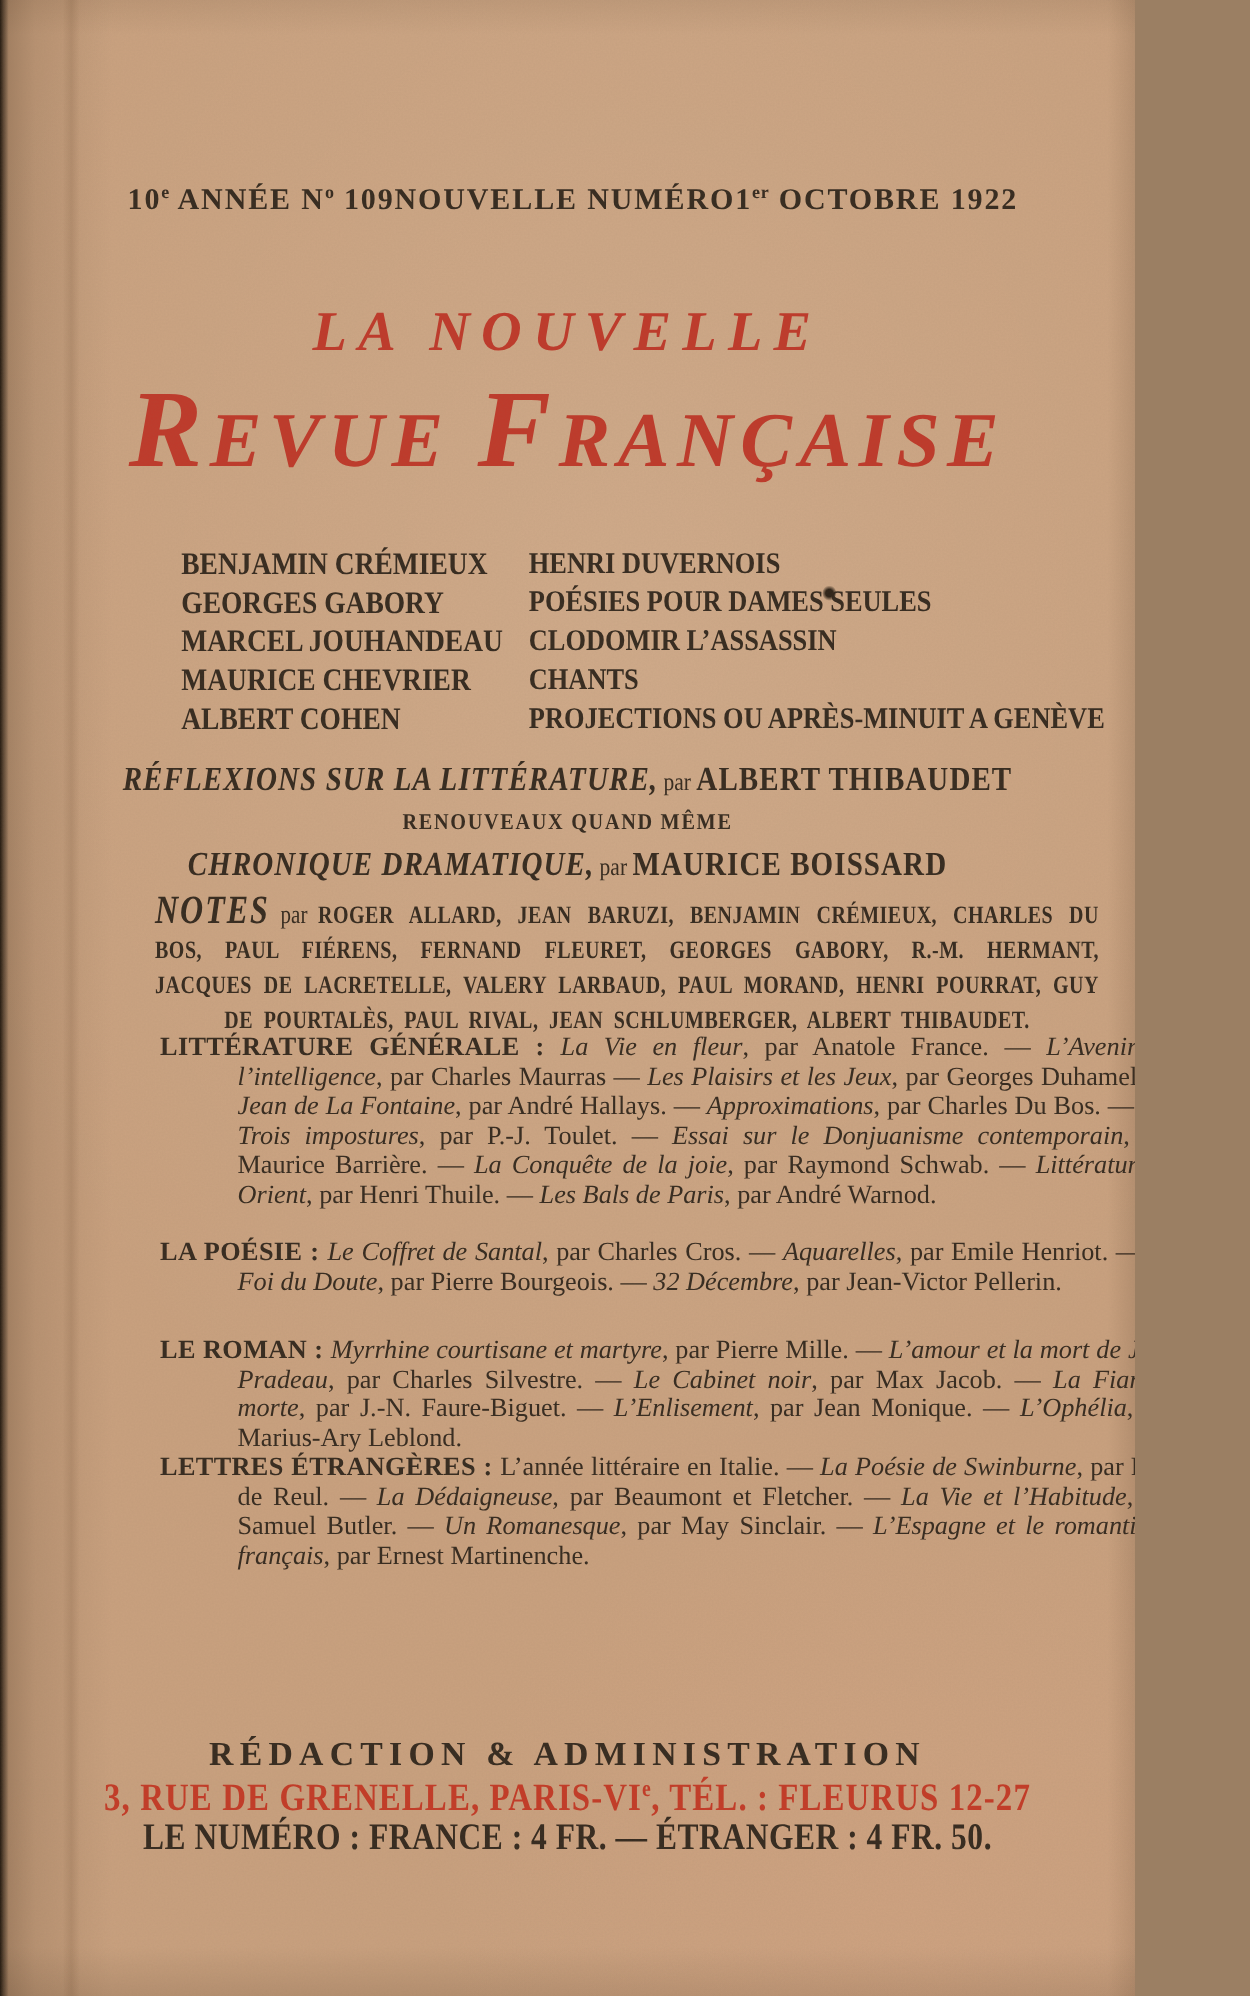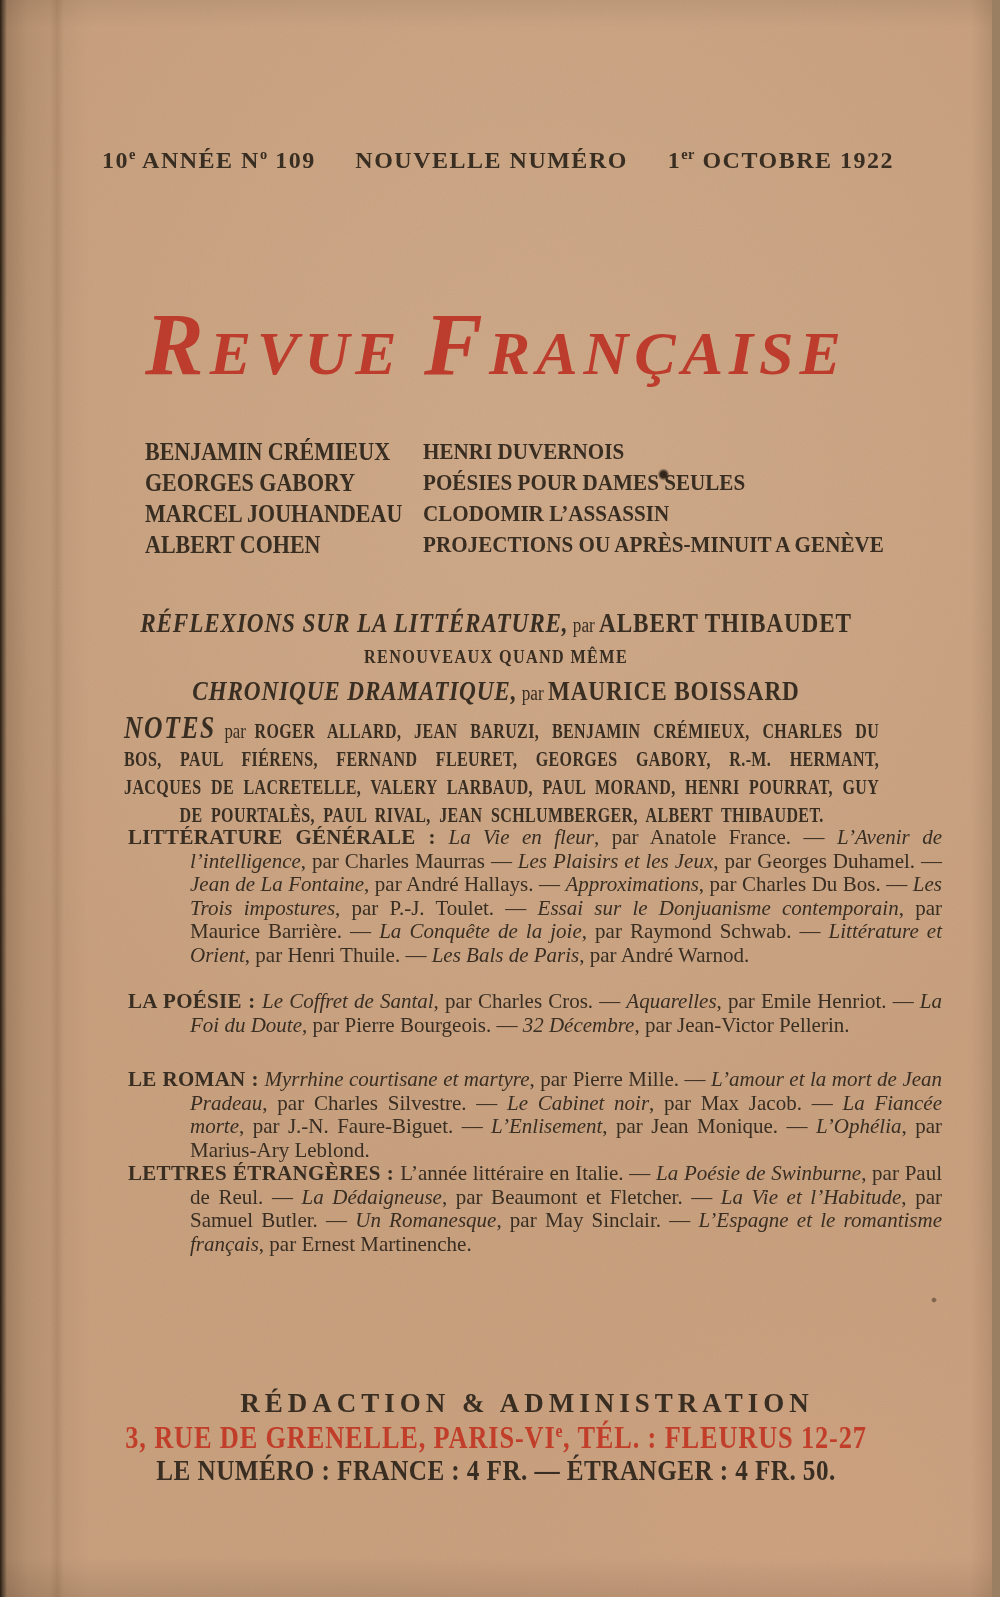--- a/index.html
+++ b/index.html
@@ -3,21 +3,21 @@
 <meta charset="utf-8">
 <style>
   :root{
     --paper:#c9a17f;
     --ink:#362b20;
     --red:#bf3a2b;
     --red2:#c43c28;
   }
   html,body{margin:0;padding:0;background:#9b7f63;}
   .cover{
-    position:relative;width:992px;height:1597px;overflow:hidden;
+    position:relative;width:908px;height:1597px;overflow:hidden;
     font-family:"Liberation Serif","DejaVu Serif",serif;color:var(--ink);
     background:
       radial-gradient(90% 70% at 55% 30%, rgba(255,240,220,.12), rgba(255,240,220,0) 70%),
       radial-gradient(60% 30% at 80% 95%, rgba(230,170,140,.18), rgba(230,170,140,0) 70%),
       linear-gradient(90deg, rgba(58,38,20,.30), rgba(58,38,20,.12) 28px, rgba(58,38,20,0) 90px),
       linear-gradient(-90deg, rgba(58,38,20,.14), rgba(58,38,20,0) 22px),
       linear-gradient(0deg, rgba(58,38,20,.14), rgba(58,38,20,0) 40px),
       linear-gradient(180deg, rgba(70,50,30,.10), rgba(70,50,30,0) 28px),
       var(--paper);
   }
@@ -68,53 +68,58 @@
     line-height:23.6px;padding-left:62px;text-indent:-62px;}
   .sec .lead{font-weight:700;font-size:21px;letter-spacing:.3px;}
   .sec .t{font-style:italic;}
   .s0{top:826px;}
   .s1{top:990px;}
   .s2{top:1068px;}
   .s3{top:1162px;}
   .s4{top:1272px;font-size:23px;}
 
   .foot1{position:absolute;top:1388px;left:0;width:100%;text-align:center;font-weight:700;
-    font-size:27px;letter-spacing:5px;white-space:nowrap;margin-left:31px;}
+    font-size:27px;letter-spacing:5px;white-space:nowrap;}
   .foot2{position:absolute;top:1420px;left:0;width:100%;text-align:center;font-weight:700;
     font-size:31px;letter-spacing:1px;color:var(--red2);transform:scaleX(.85);white-space:nowrap;}
   .foot3{position:absolute;top:1453px;left:0;width:100%;text-align:center;font-weight:700;
     font-size:30px;letter-spacing:.5px;transform:scaleX(.84);white-space:nowrap;}
 </style>
 </head>
 <body>
 
 <div class="cover">
   <div class="spine"></div>
   <div class="crease"></div>
 
   <div class="header">
     <div><span class="run">10</span><span class="run sup">e</span><span class="run"> ANNÉE N</span><span class="run sup">o</span><span class="run"> 109</span></div>
     <div>NOUVELLE NUMÉRO</div>
     <div><span class="run">1</span><span class="run sup">er</span><span class="run"> OCTOBRE 1922</span></div>
   </div>
 
+  <div class="m1">LA NOUVELLE</div>
   <div class="m2"><span class="run big">R</span><span class="run sm">EVUE</span><span class="run sm"> </span><span class="run big">F</span><span class="run sm">RANÇAISE</span></div>
 
   <div class="works">
     <div class="wrow">
       <div class="wauthor"><span>BENJAMIN CRÉMIEUX</span></div>
       <div class="wtitle"><span>HENRI DUVERNOIS</span></div>
     </div>
     <div class="wrow">
       <div class="wauthor"><span>GEORGES GABORY</span></div>
       <div class="wtitle"><span>POÉSIES POUR DAMES SEULES</span></div>
     </div>
     <div class="wrow">
       <div class="wauthor"><span>MARCEL JOUHANDEAU</span></div>
       <div class="wtitle"><span>CLODOMIR L’ASSASSIN</span></div>
+    </div>
+    <div class="wrow">
+      <div class="wauthor"><span>MAURICE CHEVRIER</span></div>
+      <div class="wtitle"><span>CHANTS</span></div>
     </div>
     <div class="wrow">
       <div class="wauthor"><span>ALBERT COHEN</span></div>
       <div class="wtitle"><span>PROJECTIONS OU APRÈS-MINUIT A GENÈVE</span></div>
     </div>
   </div>
 
   <div class="feat f1"><span class="run icaps">RÉFLEXIONS SUR LA LITTÉRATURE,</span><span class="run par"> par </span><span class="run caps">ALBERT THIBAUDET</span></div>
   <div class="feat-sub">RENOUVEAUX QUAND MÊME</div>
   <div class="feat f2"><span class="run icaps">CHRONIQUE DRAMATIQUE,</span><span class="run par"> par </span><span class="run caps">MAURICE BOISSARD</span></div>

